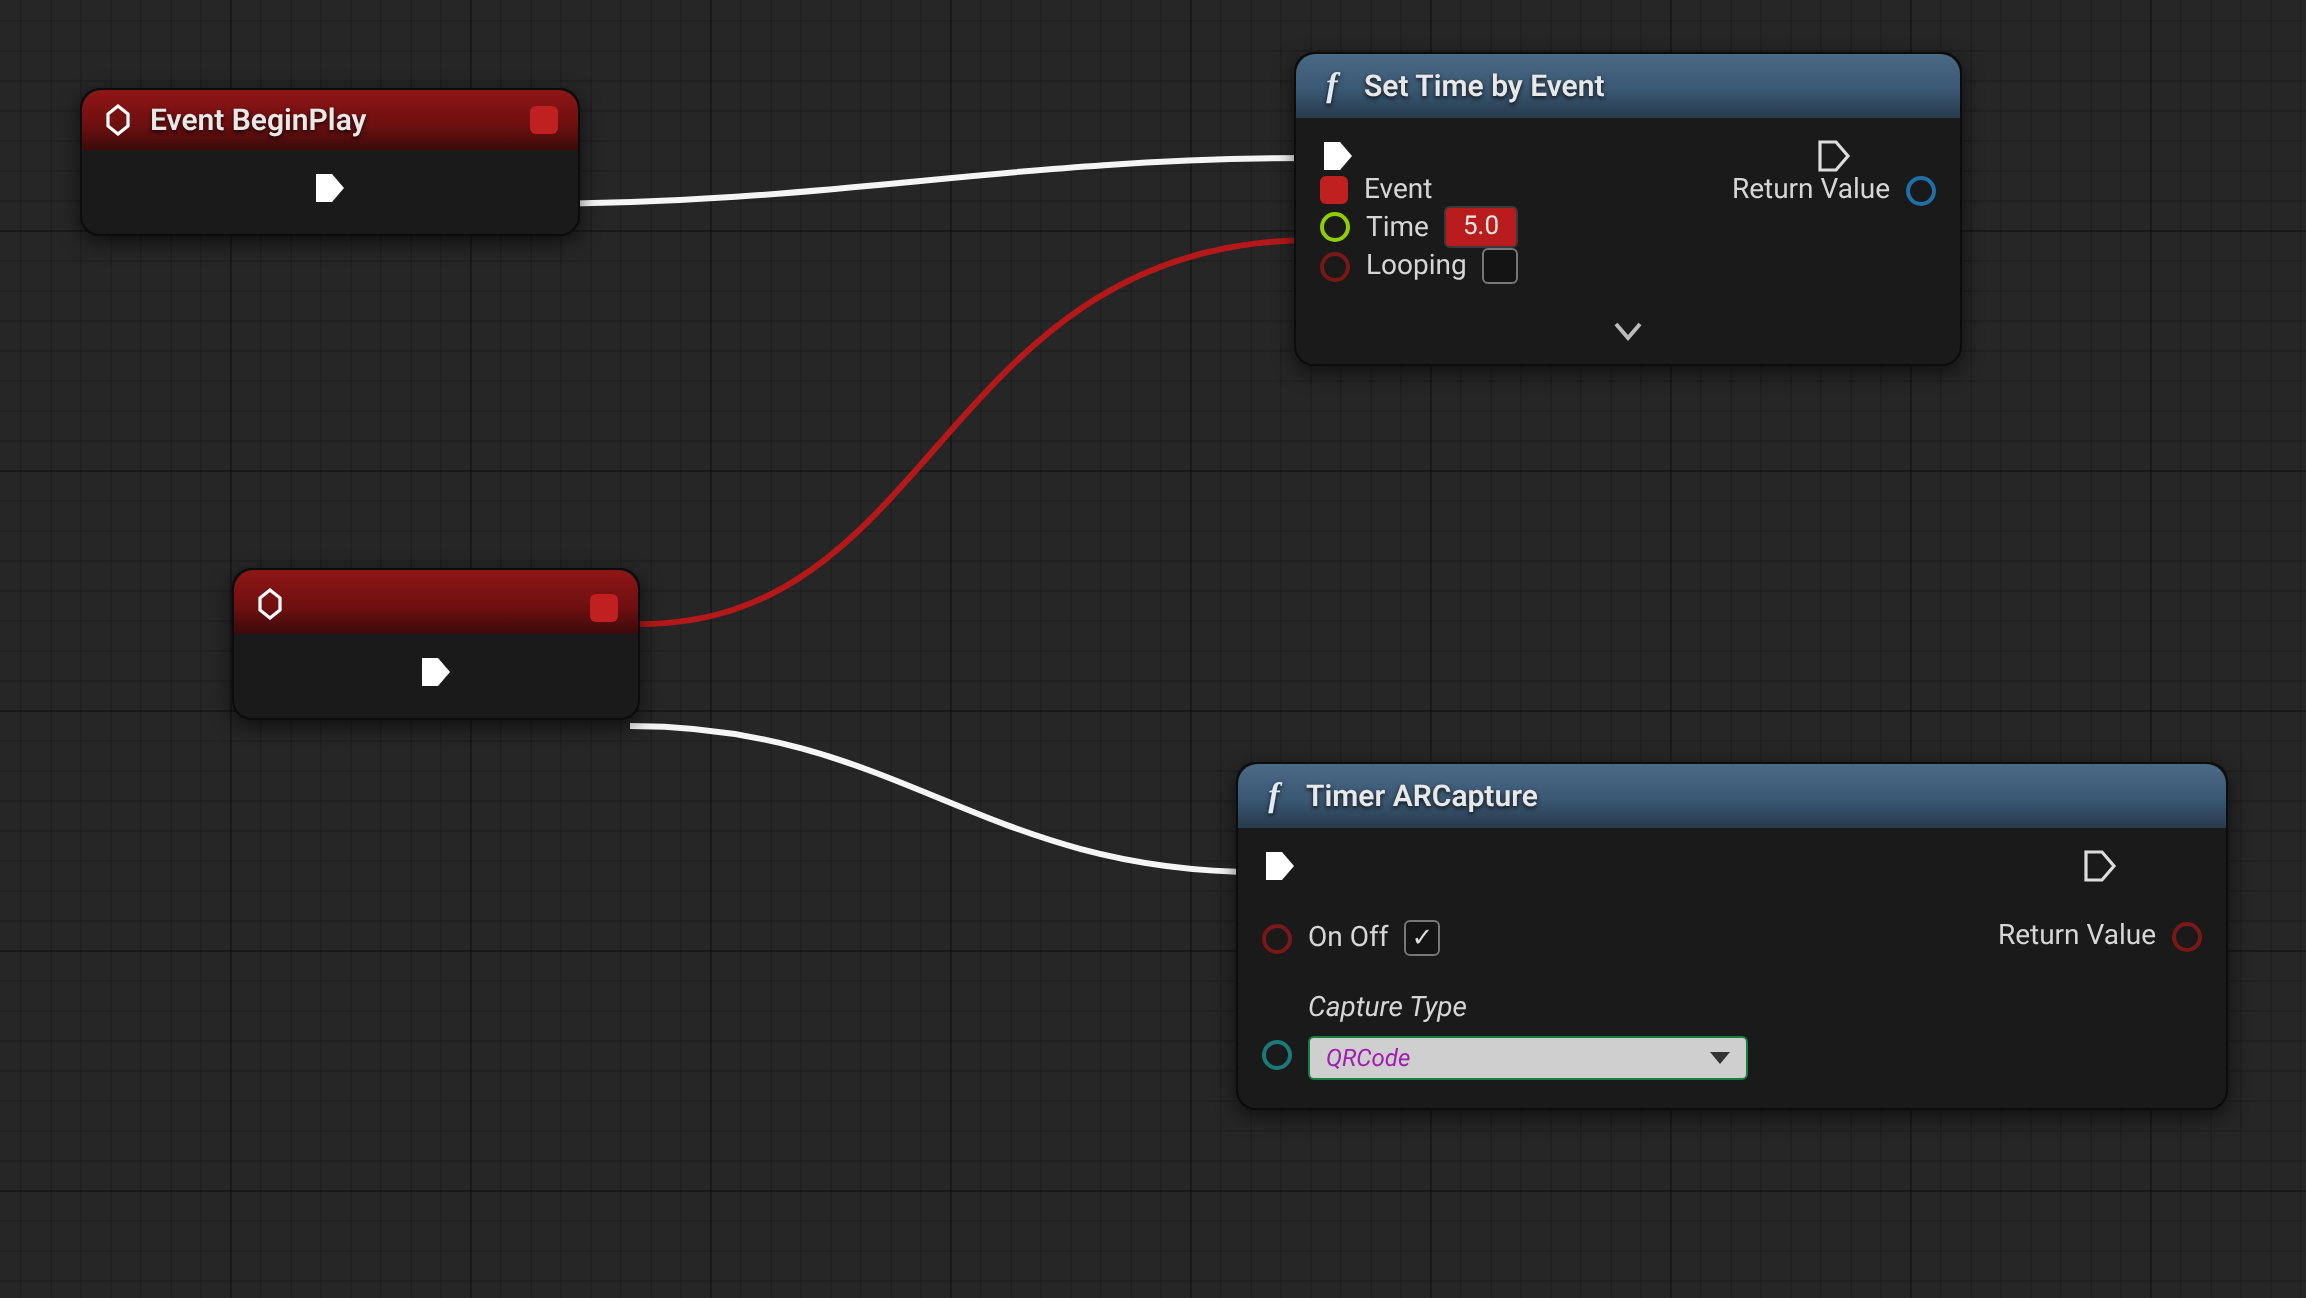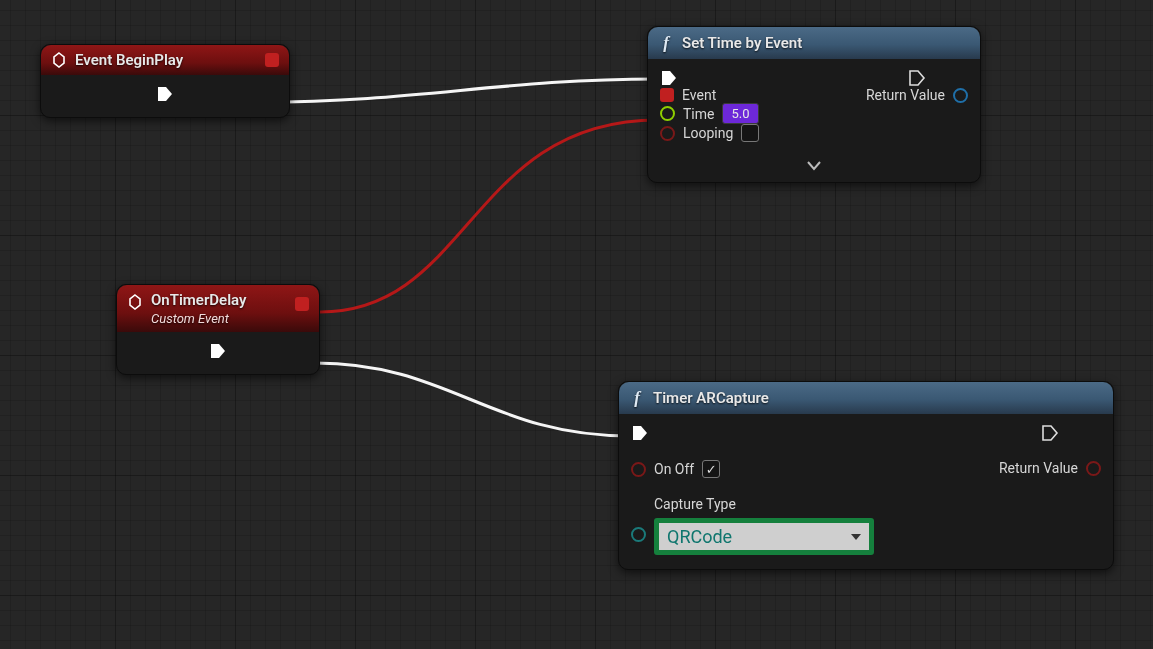--- a/index.html
+++ b/index.html
@@ -50,31 +50,31 @@
   .pin.right { flex-direction: row-reverse; }
   .exec-pin svg, .exec-pin-out svg { display:block; }
   .data-pin { width:15px; height:15px; border-radius:50%; border:2px solid; background:transparent; }
   .delegate-pin { width:14px; height:14px; border-radius:3px; }
   .c-delegate { color:#c02020; }
   .c-float { color:#8fce00; }
   .c-bool { color:#7a1818; }
   .c-struct { color:#1f6fa8; }
   .c-teal { color:#1a7a7a; }
   .inputbox {
-    background:#6d28d9; border:1px solid #3a3a3a; color:#e6e6e6;
+    background:#b91c1c; border:1px solid #3a3a3a; color:#e6e6e6;
     font-size:13px; padding:2px 8px; border-radius:3px; min-width:34px; text-align:center;
   }
   .checkbox {
     width:18px; height:18px; border:1px solid #777; border-radius:3px; background:#141414;
     display:inline-flex; align-items:center; justify-content:center;
   }
   .checkbox.checked::after { content:"✓"; color:#ddd; font-size:13px; }
   .select {
-    background:#cfcfcf; color:#0f766e; border:5px solid #15803d; border-radius:3px;
-    padding:3px 26px 3px 8px; font-size:18px; position:relative; min-width:220px;
+    background:#cfcfcf; color:#a21caf; border:1px solid #15803d; border-radius:3px;
+    padding:3px 26px 3px 8px; font-size:12px; position:relative; min-width:220px;
   }
   .select::after {
     content:""; position:absolute; right:8px; top:50%; transform:translateY(-50%);
     border-left:5px solid transparent; border-right:5px solid transparent; border-top:6px solid #333;
   }
   .field-label { font-size:14px; color:#d6d6d6; }
   .expand-arrow { text-align:center; padding:4px 0 8px 0; color:#bbb; font-size:12px; }
   .func-icon { font-style:italic; font-family: Georgia, 'Times New Roman', serif; color:#dfeaf4; font-size:17px; width:16px; text-align:center; }
   .event-icon { width:16px; height:16px; }
   .head .spacer { flex:1; }
@@ -116,24 +116,20 @@
   </div>
 </div>
 
 <div class="node event" style="left:116px; top:284px; width:204px;">
   <div class="head" style="align-items:flex-start;">
     <span class="event-icon" style="margin-top:3px;">
       <svg width="16" height="16" viewBox="0 0 16 16">
           <path d="M8 1 L13 5 L13 11 L8 15 L3 11 L3 5 Z" fill="none" stroke="#fff" stroke-width="1.6"></path>
         </svg>
     </span>
-    <div style="display:flex; flex-direction:column;">
-      <span>OnTimerDelay</span>
-      <span class="subtitle">Custom Event</span>
-    </div>
     <span class="spacer"></span>
     <span class="delegate-pin c-delegate" style="background:#c02020; margin-top:6px;"></span>
   </div>
   <div class="body">
     <div class="col right" style="width:100%;">
       <div class="pin right">
         <span class="exec-pin-out">
           <svg width="18" height="18" viewBox="0 0 18 18">
               <path d="M2 2 L10 2 L16 9 L10 16 L2 16 Z" fill="#fff"></path>
             </svg>
@@ -205,21 +201,21 @@
           <svg width="18" height="18" viewBox="0 0 18 18">
               <path d="M2 2 L10 2 L16 9 L10 16 L2 16 Z" fill="#fff"></path>
             </svg>
         </span>
       </div>
       <div class="pin">
         <span class="data-pin c-bool" style="border-color:#7a1818;"></span>
         <span>On Off</span>
         <span class="checkbox checked"></span>
       </div>
-      <div class="pin" style="align-items:flex-end;">
+      <div class="pin" style="align-items:flex-end;font-style:italic;">
         <span class="data-pin c-teal" style="border-color:#1a7a7a; align-self:center; margin-top:18px;"></span>
         <div class="stack">
           <span class="field-label">Capture Type</span>
           <div class="select">
             <span>QRCode</span>
           </div>
         </div>
       </div>
     </div>
     <div class="col right" style="gap:18px;">

